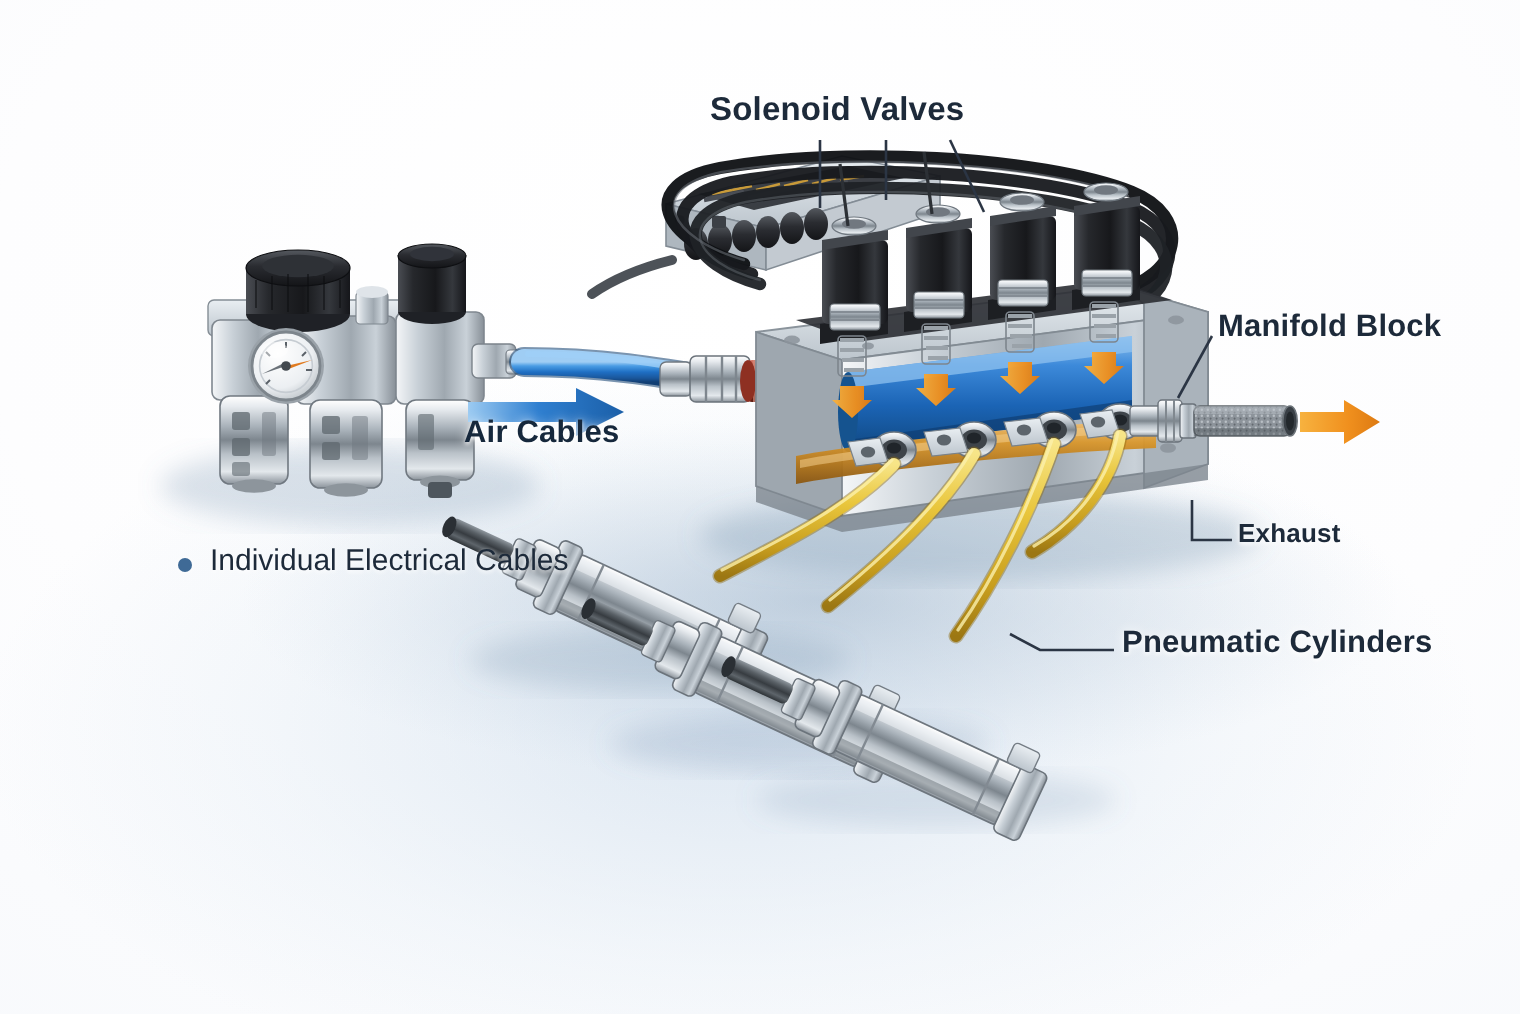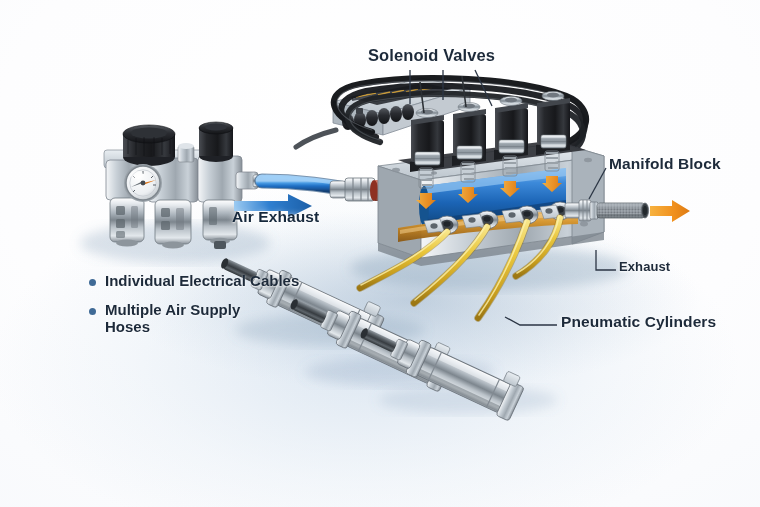--- a/index.html
+++ b/index.html
@@ -22,39 +22,39 @@
   
   .lbl {
     position: absolute;
     color: #1d2a3a;
     font-weight: 700;
     letter-spacing: .1px;
     white-space: nowrap;
     text-shadow: 0 1px 2px rgba(255,255,255,.95), 0 0 6px rgba(255,255,255,.9);
     pointer-events: none;
   }
-  #lbl-solenoid { left: 355px; top: 46px; font-size: 16.5px; margin-left: 13px; }
+  #lbl-solenoid { left: 355px; top: 46px; font-size: 16.5px; }
   #lbl-manifold { left: 609px; top: 155px; font-size: 15.5px; text-align: right; }
   #lbl-exhaust  { left: 619px; top: 259px; font-size: 13px; }
   #lbl-cylinders{ left: 561px; top: 313px; font-size: 15.5px; text-align: right; }
   #lbl-airsupply{ left: 232px; top: 208px; font-size: 15.5px; color:#16283c; }
 
   
   #bullets {
     position: absolute; left: 89px; top: 272px;
     width: 235px;
   }
   .bl-row { display: flex; align-items: flex-start; margin-bottom: 11px; }
   .bl-dot {
     width: 7px; height: 7px; border-radius: 50%;
     background: #3f6a96; margin-top: 7px; margin-right: 9px; flex: 0 0 auto;
     box-shadow: 0 0 3px rgba(255,255,255,.9);
   }
   .bl-txt {
-    font-size: 15px; font-weight: 700; color: #1d2a3a; line-height: 1.17;
+    font-size: 15px; font-weight: 400; color: #1d2a3a; line-height: 1.17;
     text-shadow: 0 1px 2px rgba(255,255,255,.95);
   }
 </style>
 </head>
 <body>
 
 <div id="stage">
 
   <svg class="art" viewBox="0 0 760 507">
     <defs>
@@ -577,26 +577,22 @@
       <path d="M616 270 L596 270 L596 250"></path>
 
       <path d="M557 325 L520 325 L505 317"></path>
     </g>
   </svg>
 
   <div class="lbl" id="lbl-solenoid">Solenoid Valves</div>
   <div class="lbl" id="lbl-manifold">Manifold Block</div>
   <div class="lbl" id="lbl-exhaust">Exhaust</div>
   <div class="lbl" id="lbl-cylinders">Pneumatic Cylinders</div>
-  <div class="lbl" id="lbl-airsupply">Air Exhaust</div>
+  <div class="lbl" id="lbl-airsupply">Air Cables</div>
 
   <div id="bullets">
     <div class="bl-row">
       <span class="bl-dot"></span>
       <span class="bl-txt">Individual Electrical Cables</span>
     </div>
-    <div class="bl-row">
-      <span class="bl-dot"></span>
-      <span class="bl-txt">Multiple Air Supply<br>Hoses</span>
-    </div>
   </div>
 
 </div>
 
 </body></html>

